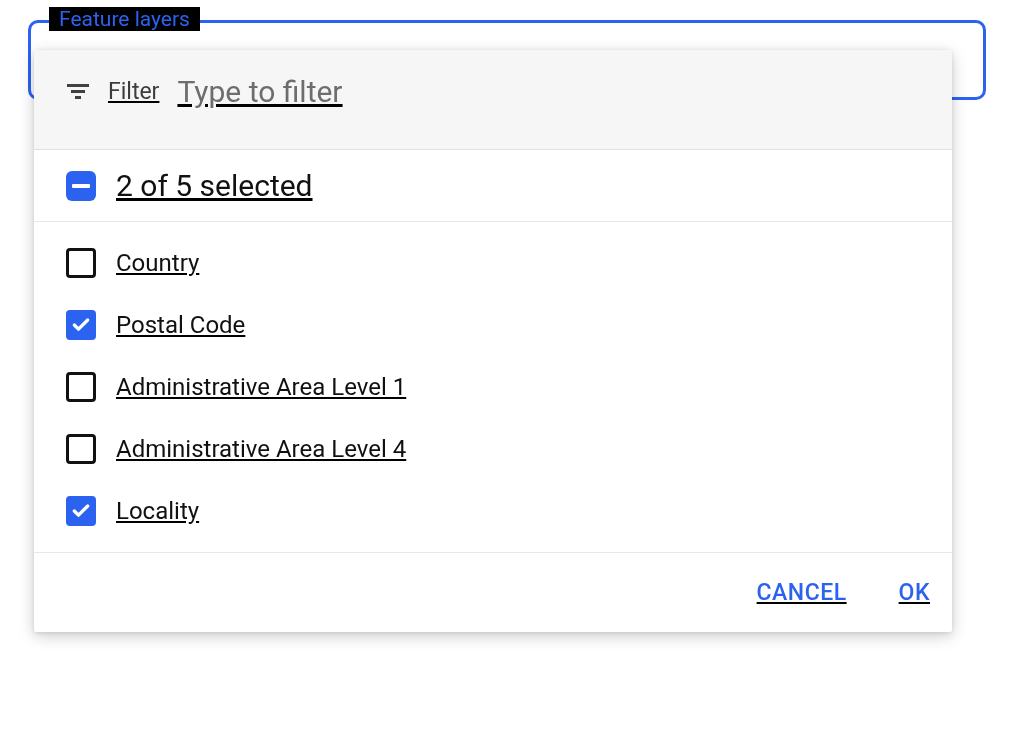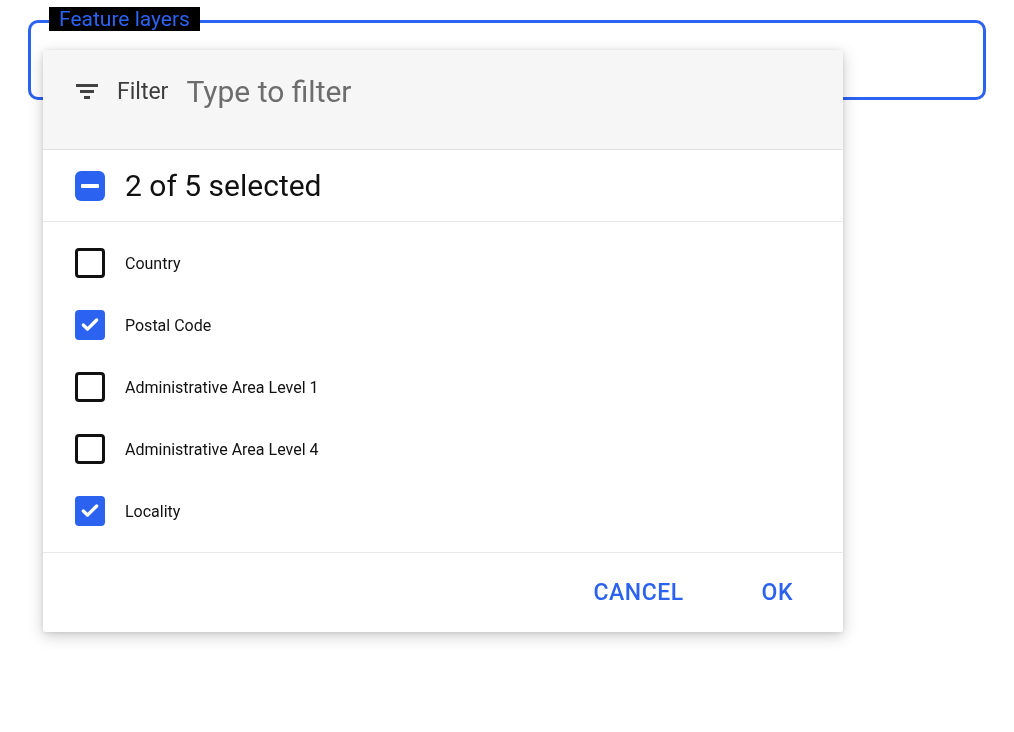--- a/index.html
+++ b/index.html
@@ -34,26 +34,27 @@
       left: 18px;
       background: #000000;
       padding: 0 10px;
       color: #2b62f0;
       font-size: 21px;
       font-weight: 400;
     }
     .dropdown-panel {
       position: absolute;
       top: 50px;
-      left: 43px;
-      width: 800px;
+      left: 34px;
+      width: 918px;
       background: #fff;
       box-shadow: 0 4px 16px rgba(0,0,0,0.2), 0 1px 4px rgba(0,0,0,0.1);
       border-radius: 2px;
       overflow: hidden;
+      text-decoration: underline;
     }
     .filter-row {
       background: #f6f6f6;
       border-bottom: 1px solid #e0e0e0;
       padding: 24px 32px 40px 32px;
       display: flex;
       align-items: center;
       gap: 18px;
     }
     .filter-icon {
@@ -146,28 +147,28 @@
     }
     .checkbox.checked svg {
       display: block;
     }
     .checkbox svg {
       display: none;
       width: 20px;
       height: 20px;
     }
     .option-label {
-      font-size: 16px;
+      font-size: 24px;
       color: #111;
     }
     .footer-row {
       display: flex;
       justify-content: flex-end;
-      gap: 78px;
-      padding: 26px 50px;
+      gap: 52px;
+      padding: 26px 22px;
     }
     .footer-btn {
       border: none;
       background: none;
       color: #2b62f0;
       font-size: 23px;
       font-weight: 500;
       letter-spacing: 0.5px;
       cursor: pointer;
       font-family: inherit;

